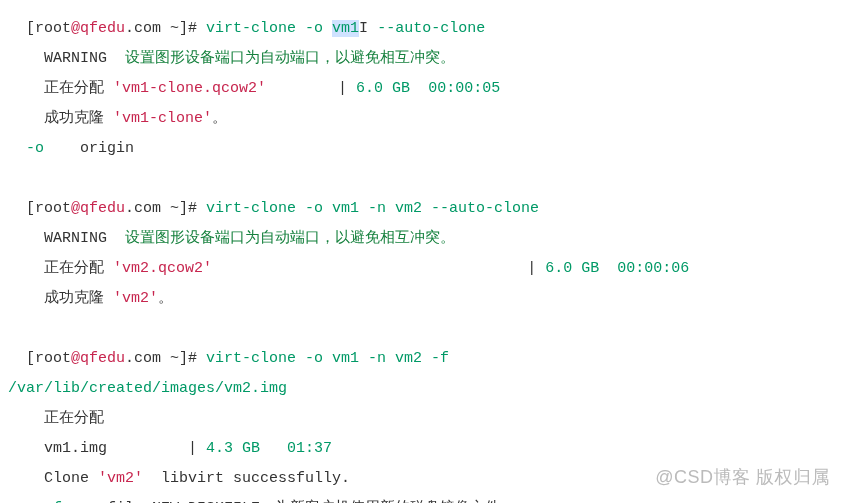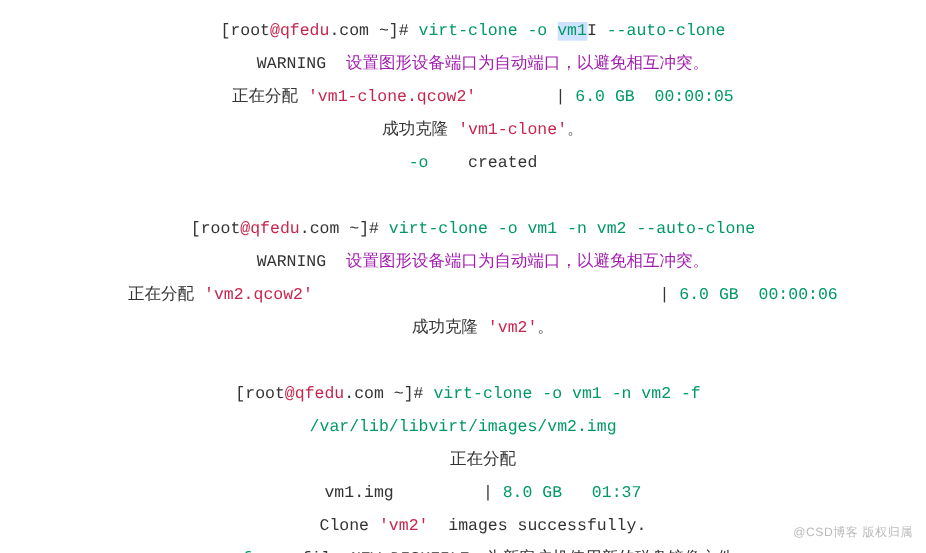--- a/index.html
+++ b/index.html
@@ -8,56 +8,56 @@
       font-size: 15px;
       line-height: 2.0;
       background: #fff;
       color: #333;
       padding: 14px 8px 8px 8px;
       width: 842px;
       height: 503px;
       overflow: hidden;
       position: relative;
     }
-    .line { white-space: pre; text-align: center; }
+    .line { white-space: pre; }
     .red { color: #c7254e; }
     .green { color: #009966; }
     .black { color: #333; }
-    .gray { color: #a21caf; }
+    .gray { color: #15803d; }
     .hl { background: #cfe2ff; }
     .cursor {
       display: inline-block;
       position: relative;
     }
     .watermark {
       position: absolute;
       right: 12px;
       bottom: 8px;
       font-family: sans-serif;
-      font-size: 11px;
+      font-size: 18px;
       color: #bbb;
       letter-spacing: 0.5px;
     }
   </style>
 </head>
 <body>
 
 <div class="line">  <span class="black">[root</span><span class="red">@qfedu</span><span class="black">.com ~]# </span><span class="green">virt-clone -o </span><span class="green hl">vm1</span><span class="cursor">I</span><span class="green"> --auto-clone</span></div>
 <div class="line">    <span class="black">WARNING  </span><span class="gray">设置图形设备端口为自动端口，以避免相互冲突。</span></div>
 <div class="line">    <span class="black">正在分配 </span><span class="red">'vm1-clone.qcow2'</span><span>        </span><span class="black">| </span><span class="green">6.0 GB</span><span>  </span><span class="green">00:00:05</span></div>
 <div class="line">    <span class="black">成功克隆 </span><span class="red">'vm1-clone'</span><span class="black">。</span></div>
-<div class="line">  <span class="green">-o</span><span class="black">    created</span></div>
+<div class="line">  <span class="green">-o</span><span class="black">    origin</span></div>
 <div class="line"> </div>
 
 <div class="line">  <span class="black">[root</span><span class="red">@qfedu</span><span class="black">.com ~]# </span><span class="green">virt-clone -o vm1 -n vm2 --auto-clone</span></div>
 <div class="line">    <span class="black">WARNING  </span><span class="gray">设置图形设备端口为自动端口，以避免相互冲突。</span></div>
 <div class="line">    <span class="black">正在分配 </span><span class="red">'vm2.qcow2'</span><span>                                   </span><span class="black">| </span><span class="green">6.0 GB</span><span>  </span><span class="green">00:00:06</span></div>
 <div class="line">    <span class="black">成功克隆 </span><span class="red">'vm2'</span><span class="black">。</span></div>
 <div class="line"> </div>
 
 <div class="line">  <span class="black">[root</span><span class="red">@qfedu</span><span class="black">.com ~]# </span><span class="green">virt-clone -o vm1 -n vm2 -f </span></div>
-<div class="line"><span class="green">/var/lib/libvirt/images/vm2.img</span></div>
+<div class="line"><span class="green">/var/lib/created/images/vm2.img</span></div>
 <div class="line">    <span class="black">正在分配</span></div>
-<div class="line">    <span class="black">vm1.img</span><span>         </span><span class="black">| </span><span class="green">8.0 GB</span><span>   </span><span class="green">01:37</span></div>
-<div class="line">    <span class="black">Clone </span><span class="red">'vm2'</span><span class="black">  images successfully.</span></div>
+<div class="line">    <span class="black">vm1.img</span><span>         </span><span class="black">| </span><span class="green">4.3 GB</span><span>   </span><span class="green">01:37</span></div>
+<div class="line">    <span class="black">Clone </span><span class="red">'vm2'</span><span class="black">  libvirt successfully.</span></div>
 <div class="line">    <span class="green">-f </span><span class="black">, --file NEW_DISKFILE：为新客户机使用新的磁盘镜像文件</span></div>
 
 <div class="watermark">@CSD博客 版权归属</div>
 
 </body></html>

